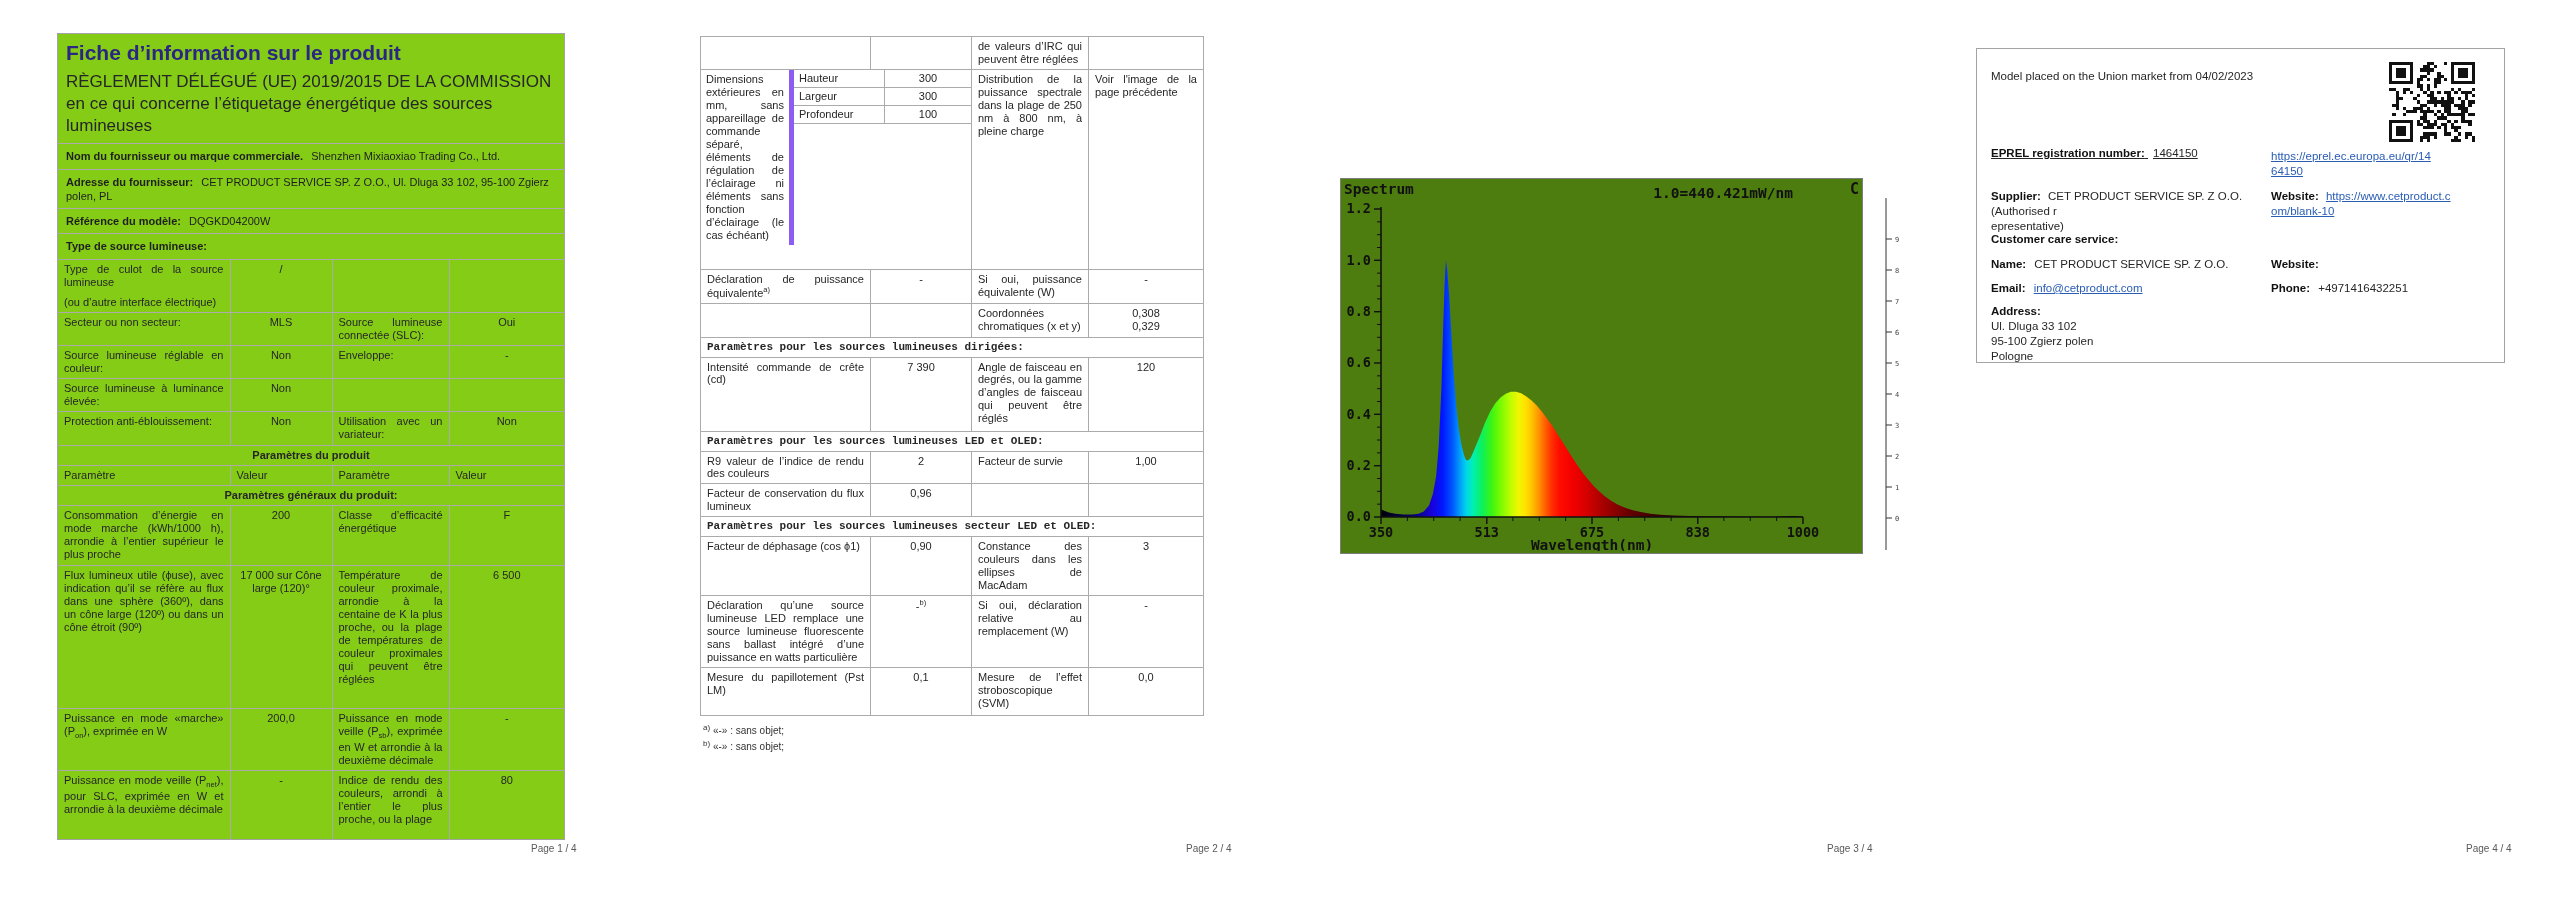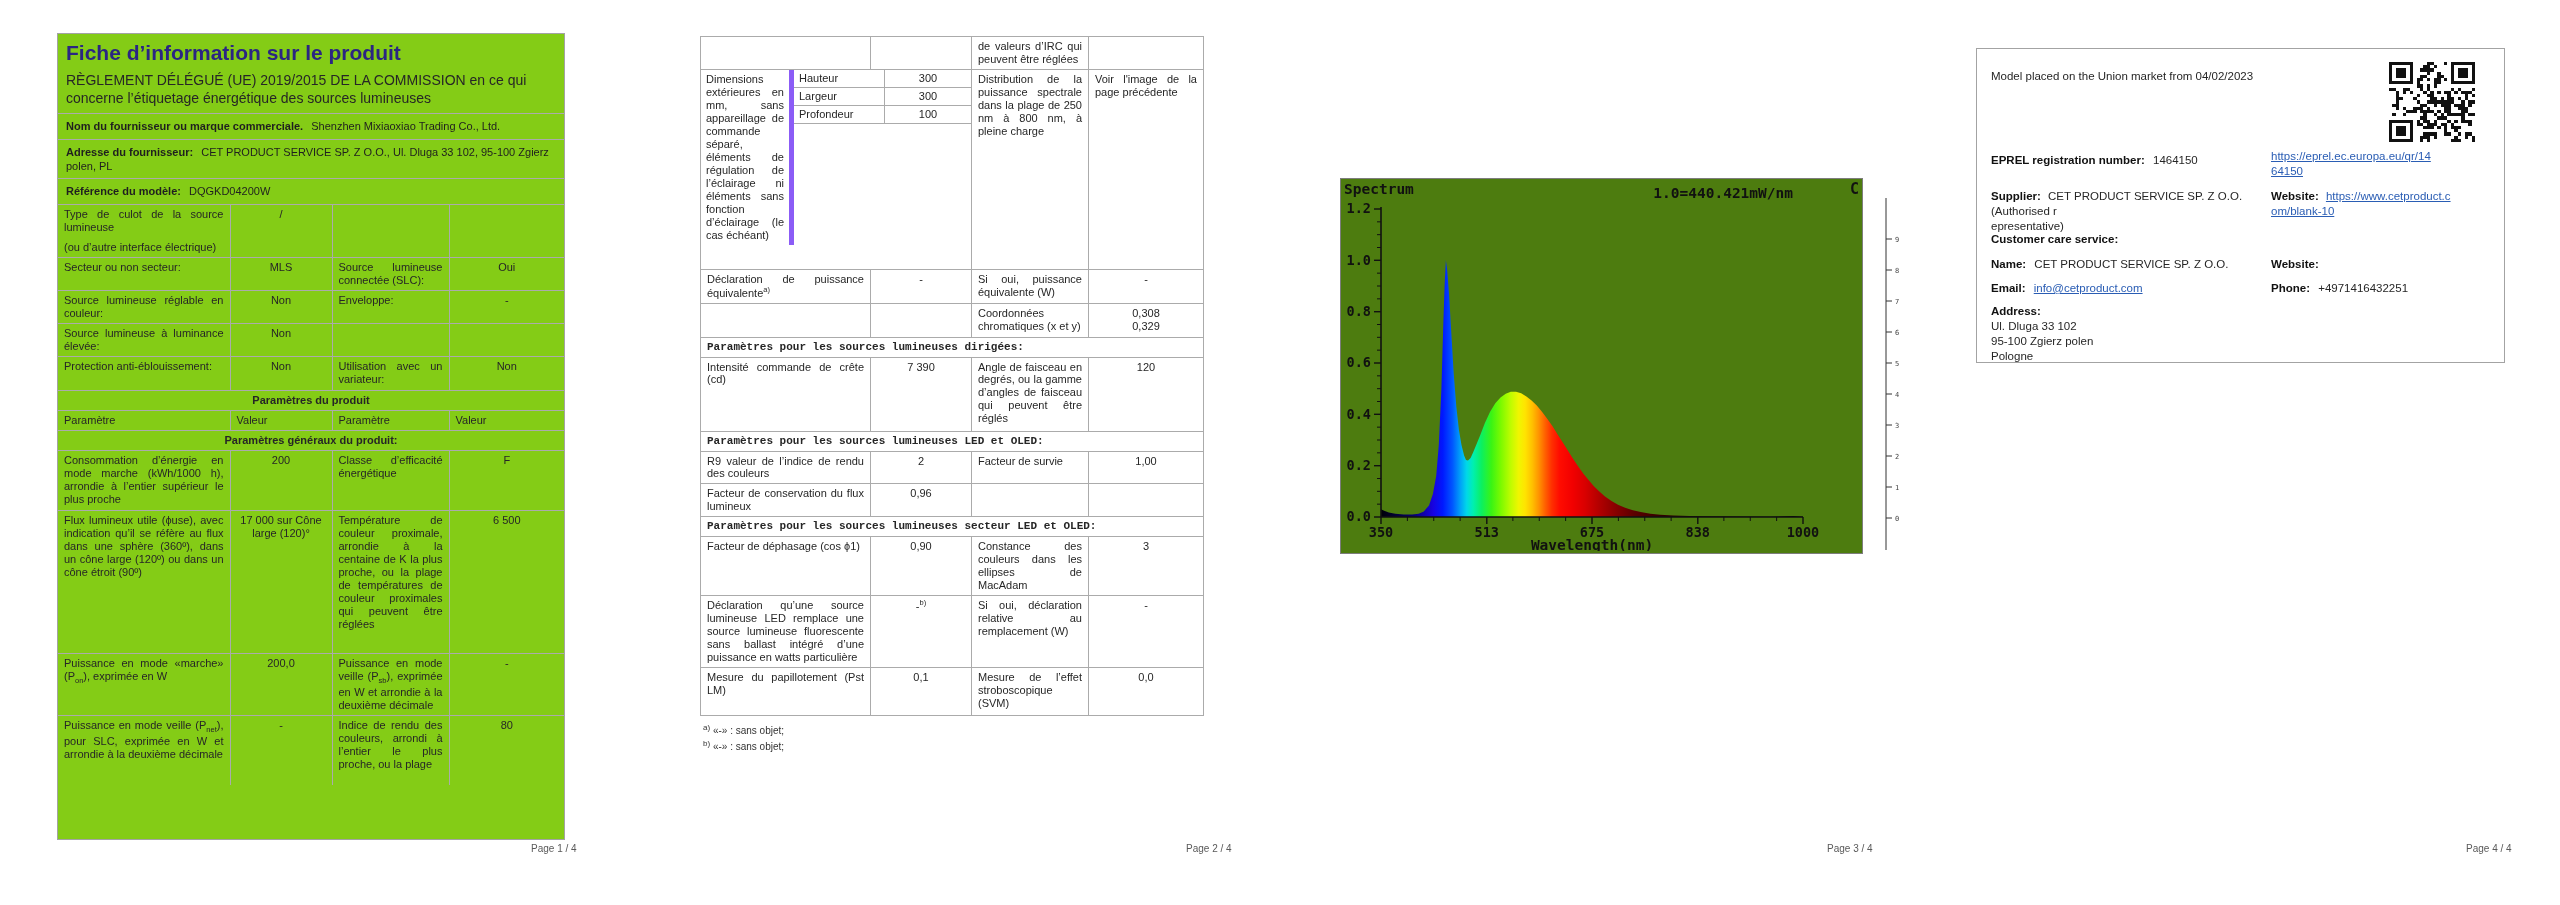--- a/index.html
+++ b/index.html
@@ -13,21 +13,21 @@
   td.lbl{text-align:justify;}
   td.val{text-align:center;}
   td.seccenter{text-align:center;font-weight:bold;}
   td.secleft{font-weight:bold;font-family:Liberation Mono, monospace;}
   sub.sb{font-size:7.5px;}
   sup.sp{font-size:7.5px;}
   
   #page1{left:57px;top:33px;width:506px;height:805px;border:1px solid #a3a3a3;overflow:hidden;background:#84cc16;}
   #page1 .head{padding:7px 12px 6px 8px;border-bottom:1px solid #ababab;}
   #page1 h1{margin:0;font-size:21px;font-weight:bold;color:#2b2583;}
-  #page1 .sub{margin-top:6px;font-size:14px;line-height:1.3;color:#262626;}
+  #page1 .sub{margin-top:6px;font-size:17px;line-height:1.3;color:#262626;}
   .inforow{padding:5px 10px 5px 8px;border-bottom:1px solid #ababab;font-size:11px;line-height:1.3;}
   .inforow b{font-weight:bold;}
   .inforow .v{margin-left:5px;}
   #page1 table.sheet{width:100%;border-style:hidden;}
   
   #page2{left:700px;top:36px;width:503px;}
   #page2 table.sheet{width:503px;}
   .dimswrap{display:flex;align-items:stretch;height:100%;}
   .dims-label{width:78px;border-right:5px solid #8b5cf6;padding:3px 5px;font-size:11px;line-height:1.18;text-align:justify;}
   .dims-right{flex:1;display:flex;flex-direction:column;}
@@ -65,20 +65,23 @@
     <b>Nom du fournisseur ou marque commerciale.</b>
     <span class="v">Shenzhen Mixiaoxiao Trading Co., Ltd.</span>
   </div>
   <div class="inforow">
     <b>Adresse du fournisseur:</b>
     <span class="v">CET PRODUCT SERVICE SP. Z O.O., Ul. Dluga 33 102, 95-100 Zgierz polen, PL</span>
   </div>
   <div class="inforow">
     <b>Référence du modèle:</b>
     <span class="v">DQGKD04200W</span>
+  </div>
+  <div class="inforow">
+    <b>Type de source lumineuse:</b>
   </div>
   <table class="sheet">
     <colgroup>
         <col style="width:172px">
         <col style="width:102px">
         <col style="width:117px">
         <col style="width:115px">
       </colgroup>
     <tbody>
     <tr style="height:53px">
@@ -595,21 +598,21 @@
         <rect x="22" y="23" width="1" height="1" fill="#111"></rect>
         <rect x="24" y="23" width="1" height="1" fill="#111"></rect>
         <rect x="9" y="24" width="1" height="1" fill="#111"></rect>
         <rect x="11" y="24" width="1" height="1" fill="#111"></rect>
         <rect x="18" y="24" width="1" height="1" fill="#111"></rect>
         <rect x="19" y="24" width="1" height="1" fill="#111"></rect>
         <rect x="20" y="24" width="1" height="1" fill="#111"></rect>
         <rect x="24" y="24" width="1" height="1" fill="#111"></rect>
       </svg>
   </div>
-  <div class="item" style="left:14px;top:104px;">
+  <div class="item" style="left:14px;top:97px;text-decoration:underline;">
     <b>EPREL registration number:</b>
     <span style="margin-left:5px">1464150</span>
   </div>
   <div class="item" style="left:294px;top:100px;width:200px;">
     <span class="link" style="display:block">https://eprel.ec.europa.eu/qr/14</span>
     <span class="link" style="display:block">64150</span>
   </div>
   <div class="item" style="left:14px;top:140px;width:272px;">
     <b>Supplier:</b>
     <span style="margin-left:4px">CET PRODUCT SERVICE SP. Z O.O. (Authorised r</span>

